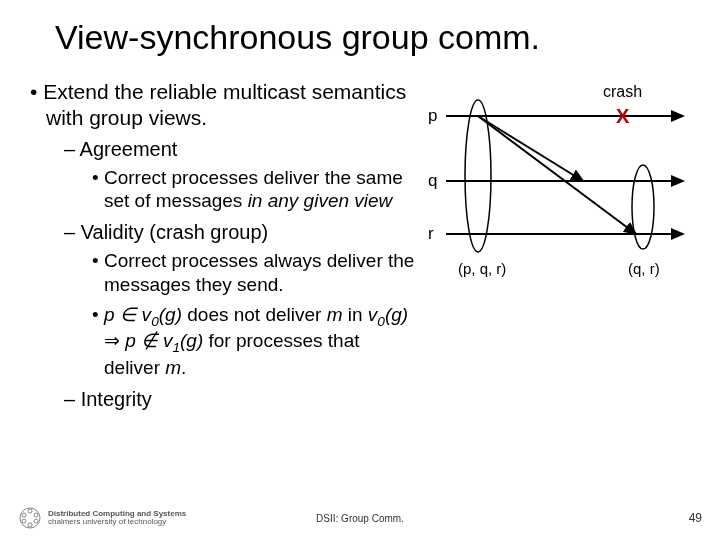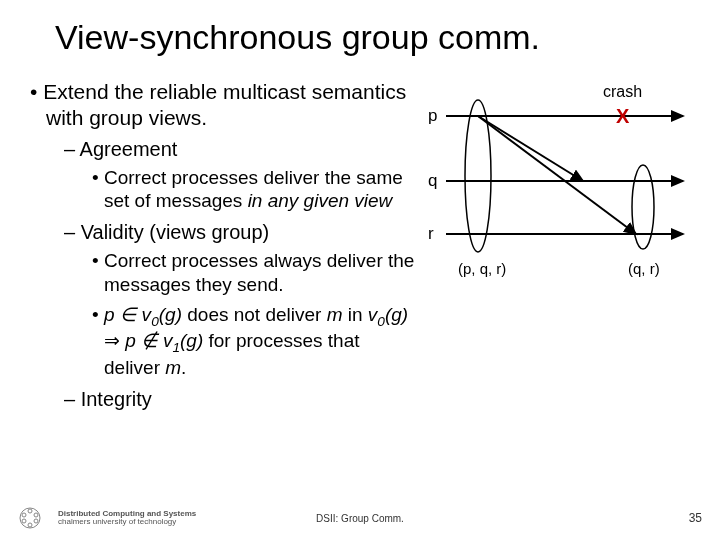--- a/index.html
+++ b/index.html
@@ -30,37 +30,37 @@
   .b3::before { content: "• "; }
   .it { font-style: italic; }
   .sub { font-size: 0.72em; vertical-align: sub; font-style: italic; }
   svg { display: block; }
   .footer {
     position: absolute; left: 0; bottom: 10px; width: 100%;
     display: flex; align-items: center; justify-content: space-between;
     padding: 0 18px;
     font-size: 12px; color: #333;
   }
-  .footer-left { display: flex; align-items: center; gap: 16px; font-size: 8px; color: #555; line-height: 1.05; }
+  .footer-left { display: flex; align-items: center; gap: 6px; font-size: 8px; color: #555; line-height: 1.05; }
   .footer-center { position: absolute; left: 50%; transform: translateX(-50%); font-size: 10px; }
   .logo { width: 24px; height: 24px; }
 </style>
 </head>
 <body>
 
 <div class="title">View-synchronous group comm.</div>
 
 <div class="content">
   <div class="left">
     <div class="b1">Extend the reliable multicast semantics with group views.</div>
     <div class="b2">Agreement</div>
     <div class="b3">
       <span>Correct processes deliver the same set of messages </span><span class="it">in any given view</span>
     </div>
-    <div class="b2">Validity (views group)</div>
+    <div class="b2">Validity (crash group)</div>
     <div class="b3">Correct processes always deliver the messages they send.</div>
     <div class="b3">
       <span class="it">p ∈ v</span><span class="sub">0</span><span class="it">(g)</span><span> does not deliver </span><span class="it">m</span><span> in </span><span class="it">v</span><span class="sub">0</span><span class="it">(g)</span><span> ⇒ </span><span class="it">p ∉ v</span><span class="sub">1</span><span class="it">(g)</span><span> for processes that deliver </span><span class="it">m</span><span>.</span>
     </div>
     <div class="b2">Integrity</div>
   </div>
 
   <div class="right">
     <svg width="280" height="210">
       <defs>
@@ -105,14 +105,14 @@
         <circle cx="6" cy="15" r="2"></circle>
           <circle cx="6" cy="9" r="2"></circle>
       </g>
     </svg>
     <div>
       <div style="font-weight:bold">Distributed Computing and Systems</div>
       <div>chalmers university of technology</div>
     </div>
   </div>
   <div class="footer-center">DSII: Group Comm.</div>
-  <div>35</div>
+  <div>49</div>
 </div>
 
 </body></html>

